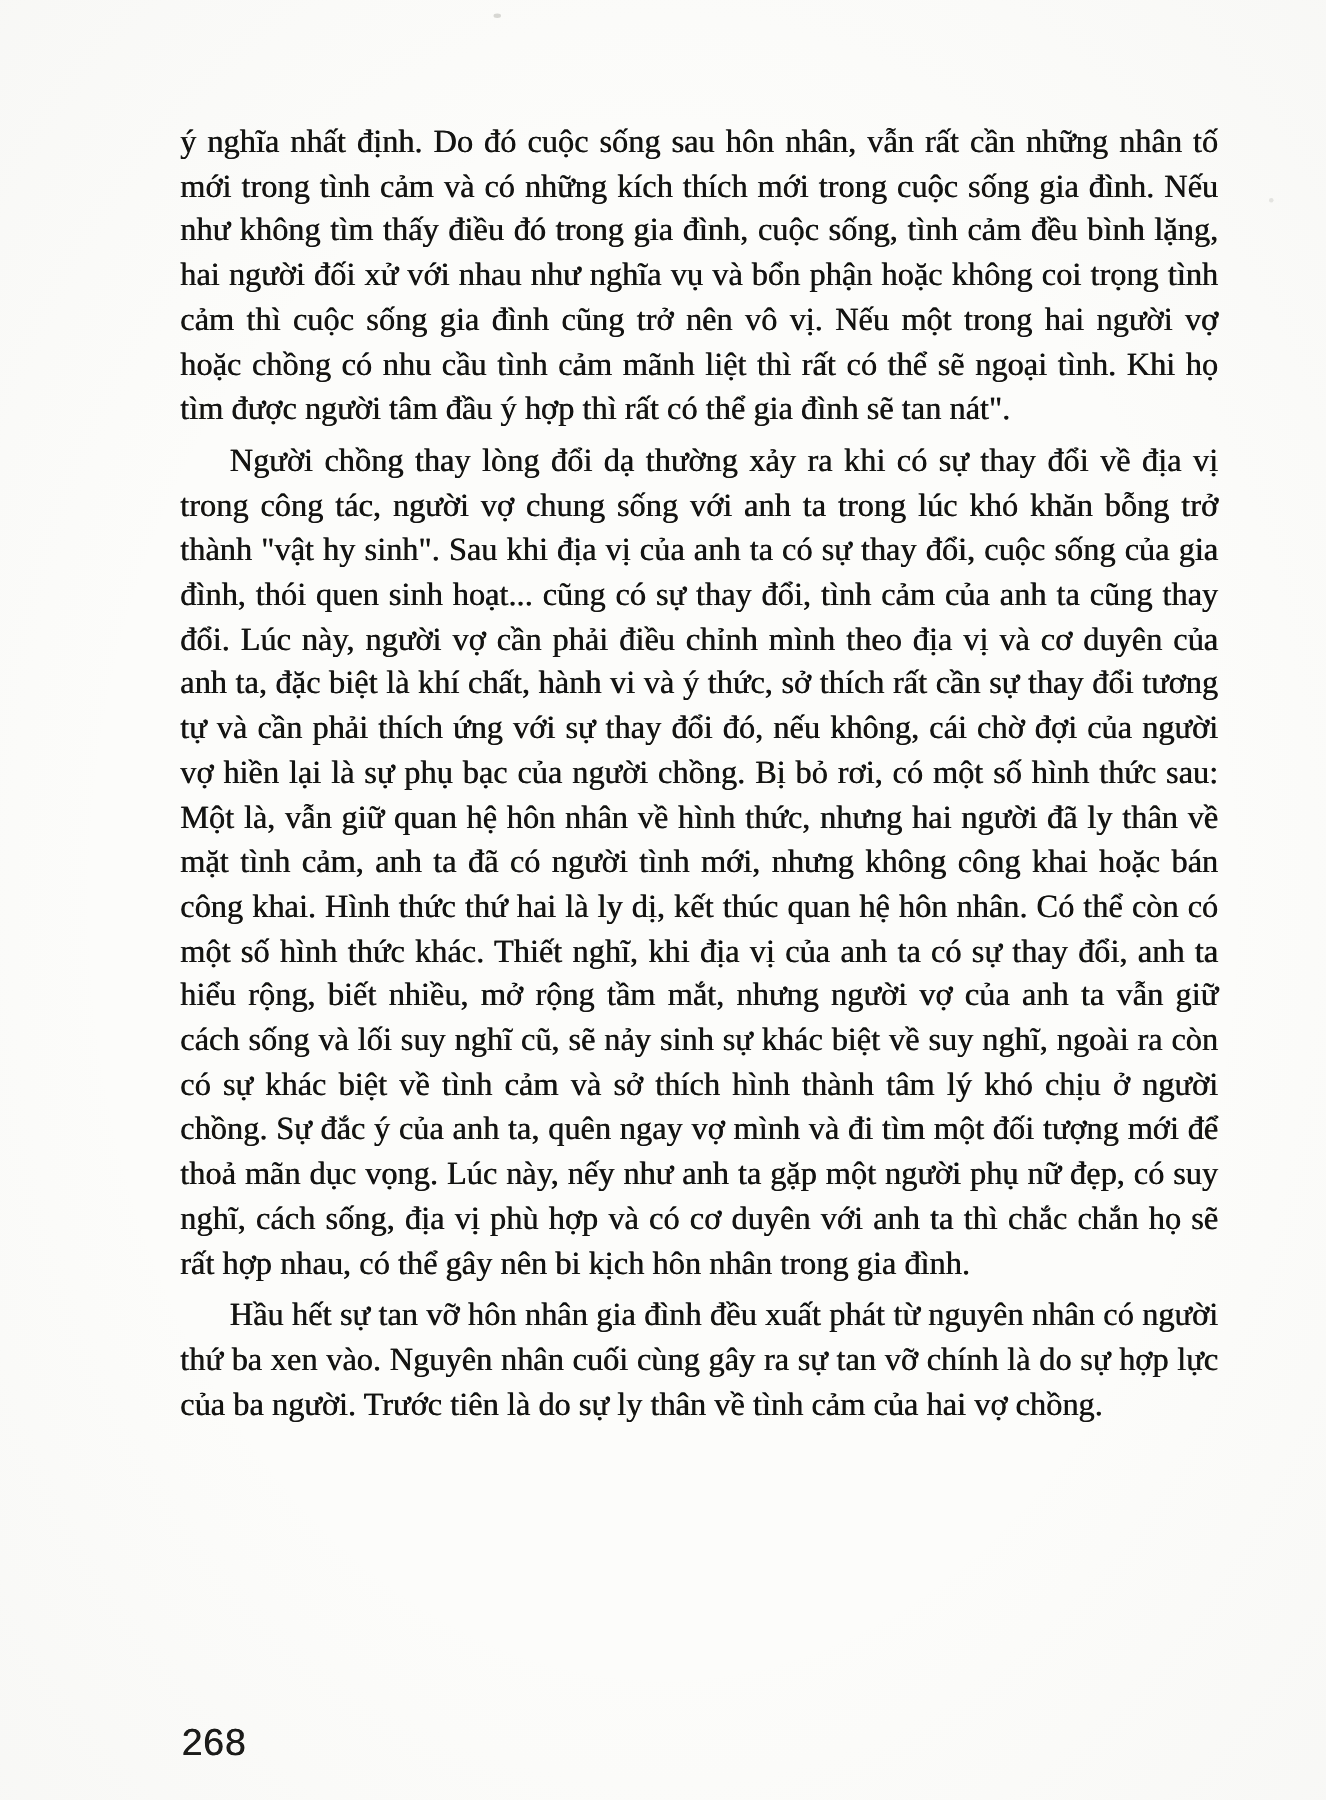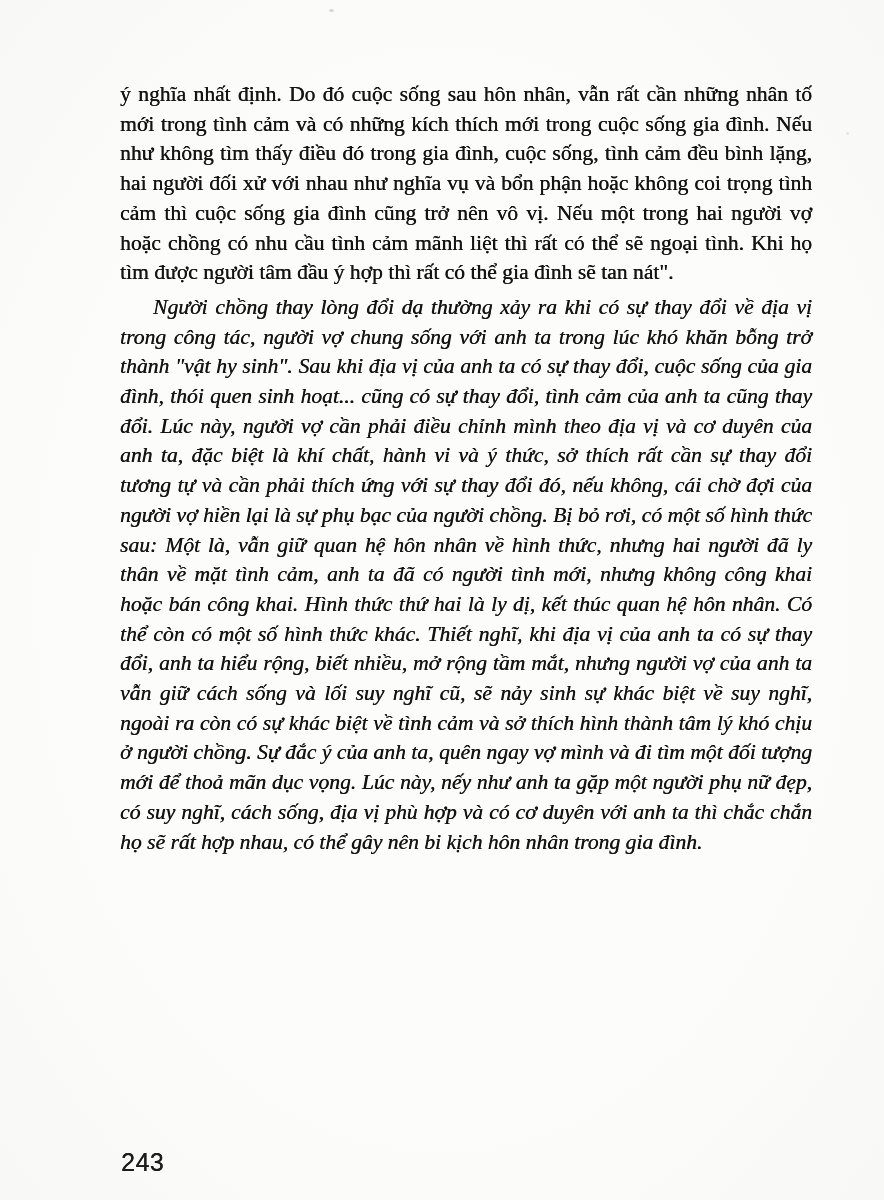--- a/index.html
+++ b/index.html
@@ -35,21 +35,20 @@
     margin-top: 24px;
   }
   .para {
     margin: 0;
   }
   .para + .para {
     margin-top: 5px;
   }
   .para.indent {
     text-indent: 33px;
-    font-style: italic;
   }
   .page-number {
     position: absolute;
     left: 121px;
     top: 1148px;
     font-family: "Liberation Sans", "DejaVu Sans", sans-serif;
     font-size: 25px;
     letter-spacing: 0.5px;
     color: #1c1c1a;
     text-shadow: 0.3px 0 0 currentColor;
@@ -77,16 +76,17 @@
 </head>
 <body>
 
 <div class="scan-page">
   <span class="speck speck-top"></span>
   <span class="speck speck-right"></span>
 
   <main class="text-block">
     <p class="para no-indent">ý nghĩa nhất định. Do đó cuộc sống sau hôn nhân, vẫn rất cần những nhân tố mới trong tình cảm và có những kích thích mới trong cuộc sống gia đình. Nếu như không tìm thấy điều đó trong gia đình, cuộc sống, tình cảm đều bình lặng, hai người đối xử với nhau như nghĩa vụ và bổn phận hoặc không coi trọng tình cảm thì cuộc sống gia đình cũng trở nên vô vị. Nếu một trong hai người vợ hoặc chồng có nhu cầu tình cảm mãnh liệt thì rất có thể sẽ ngoại tình. Khi họ tìm được người tâm đầu ý hợp thì rất có thể gia đình sẽ tan nát".</p>
     <p class="para indent">Người chồng thay lòng đổi dạ thường xảy ra khi có sự thay đổi về địa vị trong công tác, người vợ chung sống với anh ta trong lúc khó khăn bỗng trở thành "vật hy sinh". Sau khi địa vị của anh ta có sự thay đổi, cuộc sống của gia đình, thói quen sinh hoạt... cũng có sự thay đổi, tình cảm của anh ta cũng thay đổi. Lúc này, người vợ cần phải điều chỉnh mình theo địa vị và cơ duyên của anh ta, đặc biệt là khí chất, hành vi và ý thức, sở thích rất cần sự thay đổi tương tự và cần phải thích ứng với sự thay đổi đó, nếu không, cái chờ đợi của người vợ hiền lại là sự phụ bạc của người chồng. Bị bỏ rơi, có một số hình thức sau: Một là, vẫn giữ quan hệ hôn nhân về hình thức, nhưng hai người đã ly thân về mặt tình cảm, anh ta đã có người tình mới, nhưng không công khai hoặc bán công khai. Hình thức thứ hai là ly dị, kết thúc quan hệ hôn nhân. Có thể còn có một số hình thức khác. Thiết nghĩ, khi địa vị của anh ta có sự thay đổi, anh ta hiểu rộng, biết nhiều, mở rộng tầm mắt, nhưng người vợ của anh ta vẫn giữ cách sống và lối suy nghĩ cũ, sẽ nảy sinh sự khác biệt về suy nghĩ, ngoài ra còn có sự khác biệt về tình cảm và sở thích hình thành tâm lý khó chịu ở người chồng. Sự đắc ý của anh ta, quên ngay vợ mình và đi tìm một đối tượng mới để thoả mãn dục vọng. Lúc này, nếy như anh ta gặp một người phụ nữ đẹp, có suy nghĩ, cách sống, địa vị phù hợp và có cơ duyên với anh ta thì chắc chắn họ sẽ rất hợp nhau, có thể gây nên bi kịch hôn nhân trong gia đình.</p>
+    <p class="para indent">Hầu hết sự tan vỡ hôn nhân gia đình đều xuất phát từ nguyên nhân có người thứ ba xen vào. Nguyên nhân cuối cùng gây ra sự tan vỡ chính là do sự hợp lực của ba người. Trước tiên là do sự ly thân về tình cảm của hai vợ chồng.</p>
   </main>
 
-  <span class="page-number">243</span>
+  <span class="page-number">268</span>
 </div>
 
 </body></html>

